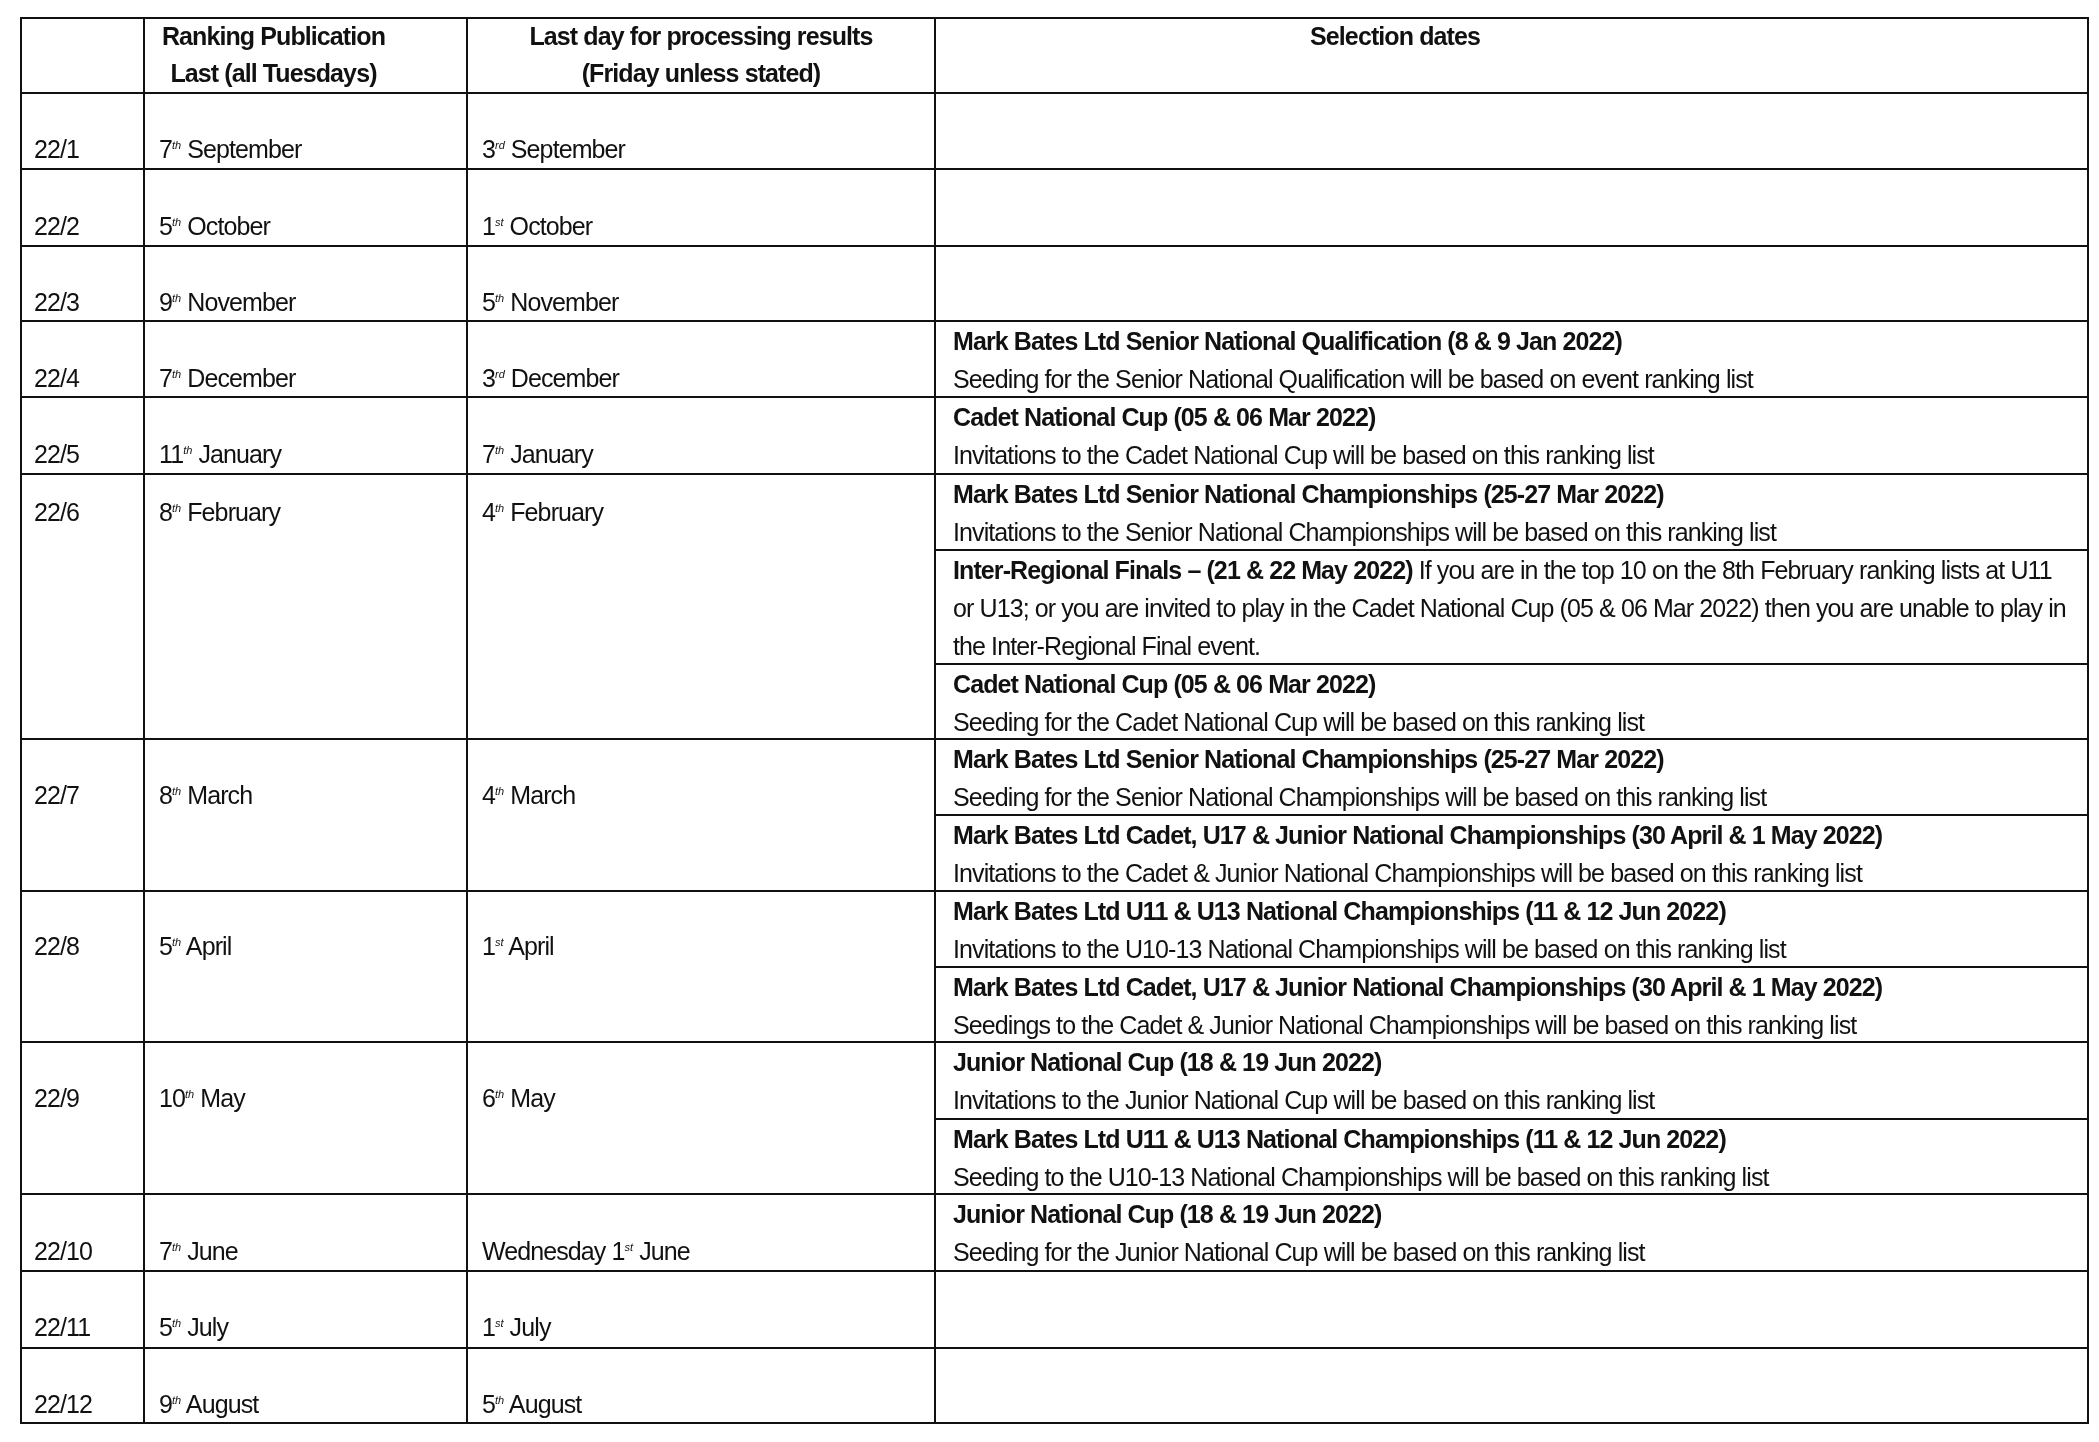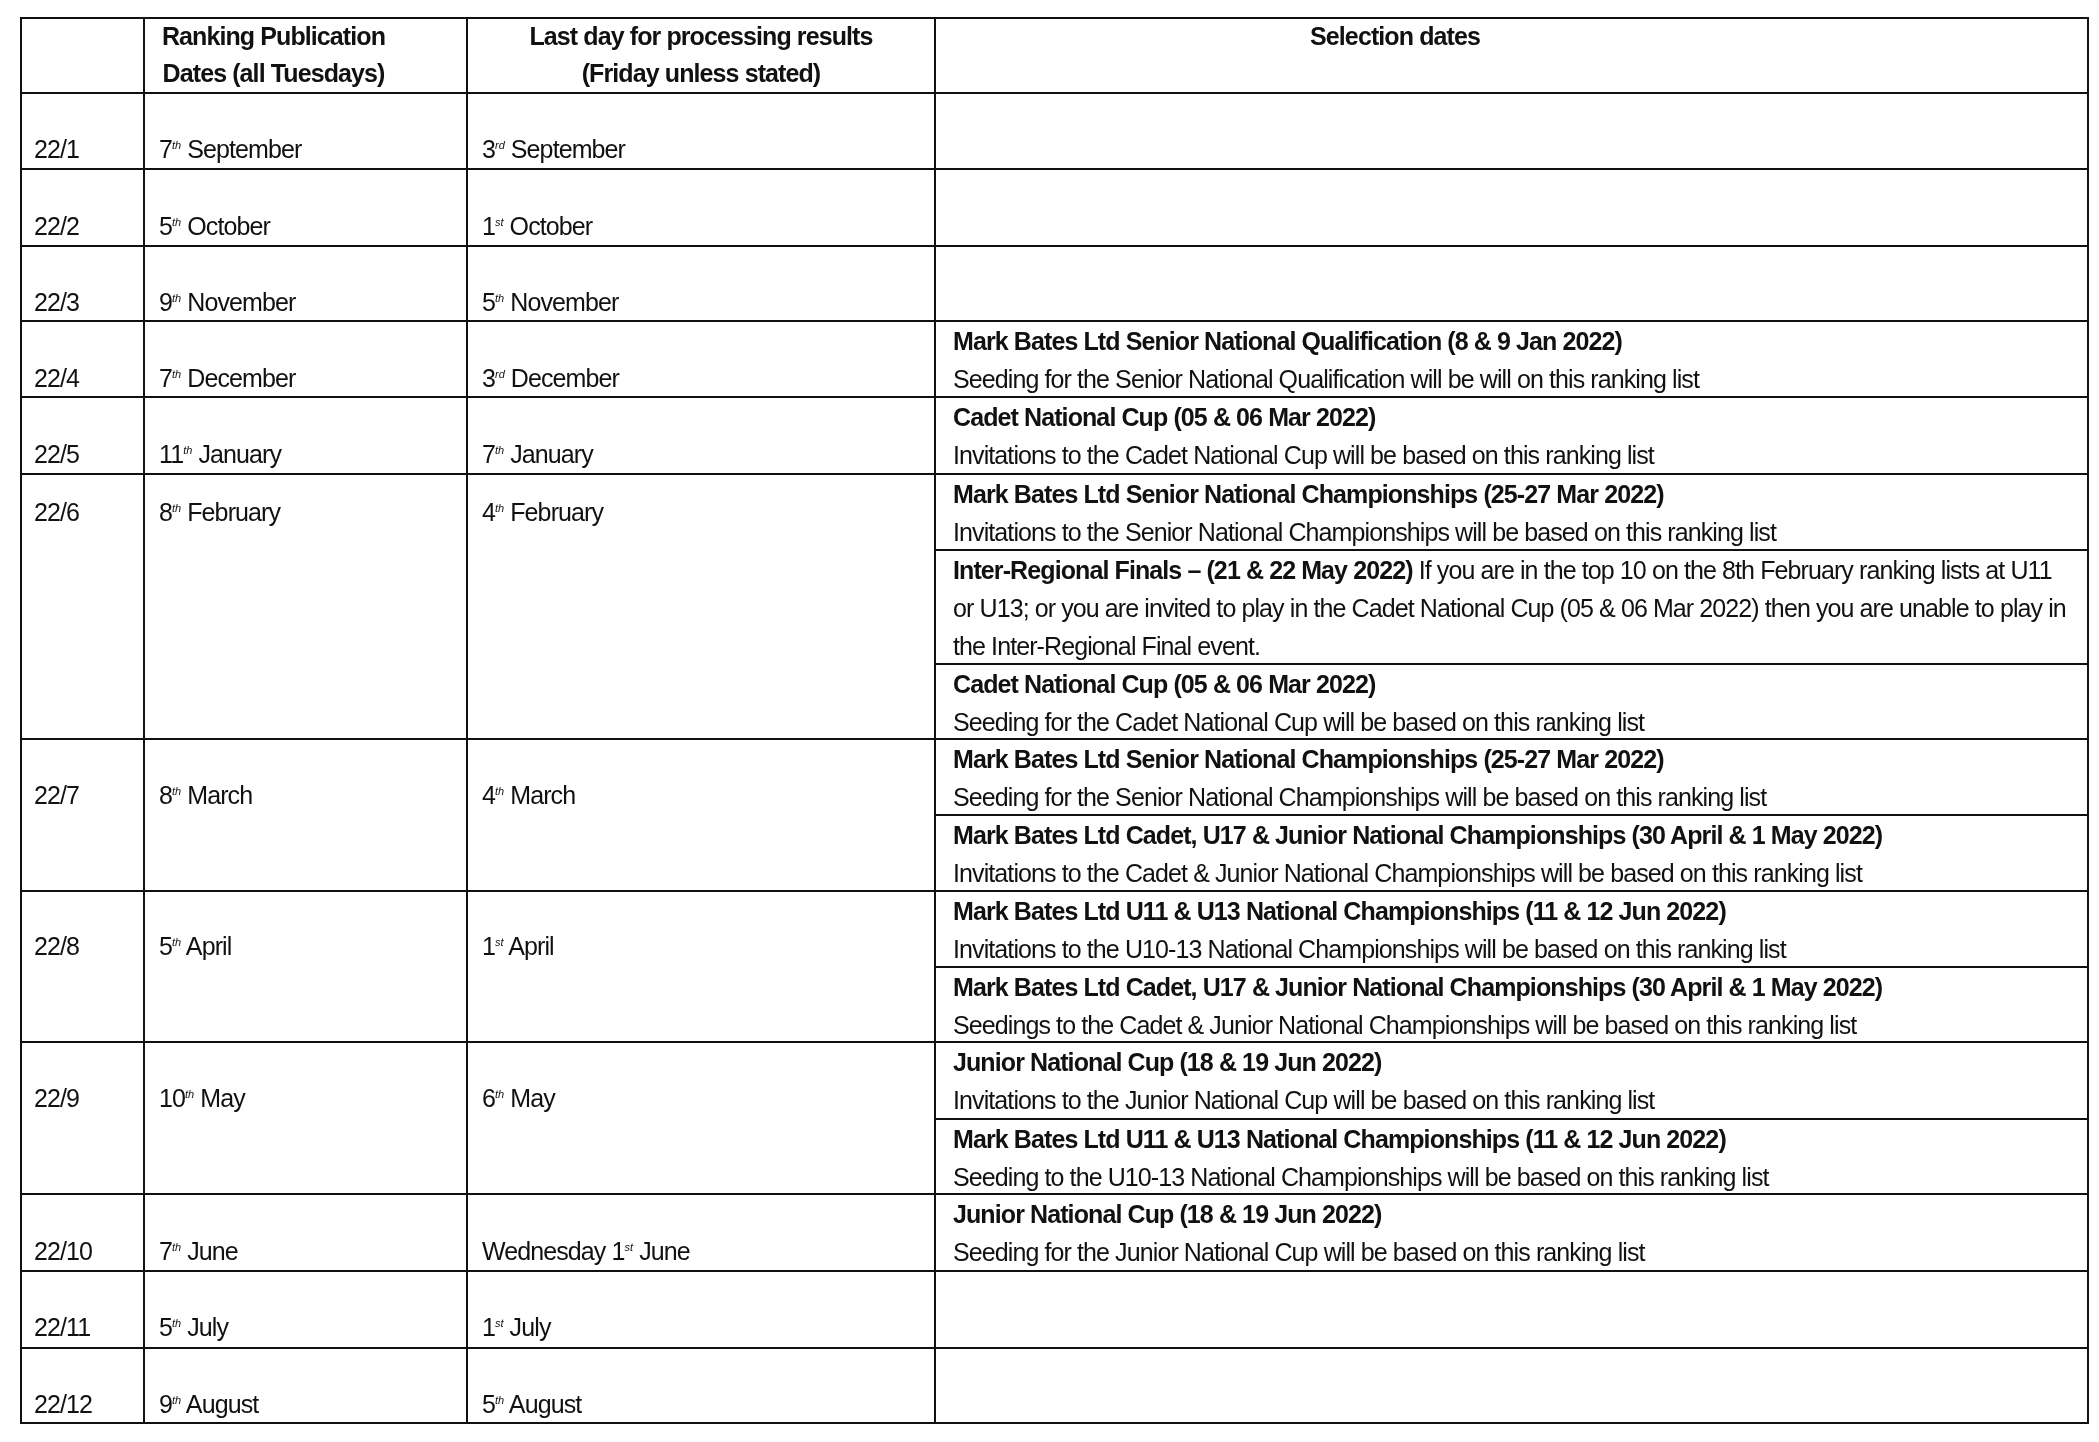--- a/index.html
+++ b/index.html
@@ -39,21 +39,21 @@
 <div class="hline" style="left:935px;width:1154px;top:814px"></div>
 <div class="hline" style="left:935px;width:1154px;top:966px"></div>
 <div class="hline" style="left:935px;width:1154px;top:1118px"></div>
 
 <div class="vline" style="left:143px;top:17px;height:1407px"></div>
 <div class="vline" style="left:466px;top:17px;height:1407px"></div>
 <div class="vline" style="left:934px;top:17px;height:1407px"></div>
 
 <div class="cell hdr" style="left:145px;top:18px;width:257px">
   <div>Ranking Publication</div>
-  <div>Dates (all Tuesdays)</div>
+  <div>Last (all Tuesdays)</div>
 </div>
 <div class="cell hdr" style="left:468px;top:18px;width:466px">
   <div>Last day for processing results</div>
   <div>(Friday unless stated)</div>
 </div>
 <div class="cell hdr" style="left:936px;top:18px;width:918px">
   <div>Selection dates</div>
 </div>
 
 <div id="rows-container">
@@ -89,21 +89,21 @@
     <div class="cell" style="left: 482px; top: 1232px;">Wednesday 1<sup>st</sup> June</div>
     <div class="cell" style="left: 34px; top: 1308px;">22/11</div>
     <div class="cell" style="left: 159px; top: 1308px;">5<sup>th</sup> July</div>
     <div class="cell" style="left: 482px; top: 1308px;">1<sup>st</sup> July</div>
     <div class="cell" style="left: 34px; top: 1385px;">22/12</div>
     <div class="cell" style="left: 159px; top: 1385px;">9<sup>th</sup> August</div>
     <div class="cell" style="left: 482px; top: 1385px;">5<sup>th</sup> August</div>
   </div>
 
 <div id="sel-container">
-    <div class="sel" style="top: 322px;"><span class="bold">Mark Bates Ltd Senior National Qualification (8 &amp; 9 Jan 2022)</span><div>Seeding for the Senior National Qualification will be will on this ranking list</div></div>
+    <div class="sel" style="top: 322px;"><span class="bold">Mark Bates Ltd Senior National Qualification (8 &amp; 9 Jan 2022)</span><div>Seeding for the Senior National Qualification will be based on event ranking list</div></div>
     <div class="sel" style="top: 398px;"><span class="bold">Cadet National Cup (05 &amp; 06 Mar 2022)</span><div>Invitations to the Cadet National Cup will be based on this ranking list</div></div>
     <div class="sel" style="top: 475px;"><span class="bold">Mark Bates Ltd Senior National Championships (25-27 Mar 2022)</span><div>Invitations to the Senior National Championships will be based on this ranking list</div></div>
     <div class="sel wrap" style="top: 551px;"><span class="bold">Inter-Regional Finals – (21 &amp; 22 May 2022)</span><span> If you are in the top 10 on the 8th February ranking lists at U11 or U13; or you are invited to play in the Cadet National Cup (05 &amp; 06 Mar 2022) then you are unable to play in the Inter-Regional Final event.</span></div>
     <div class="sel" style="top: 665px;"><span class="bold">Cadet National Cup (05 &amp; 06 Mar 2022)</span><div>Seeding for the Cadet National Cup will be based on this ranking list</div></div>
     <div class="sel" style="top: 740px;"><span class="bold">Mark Bates Ltd Senior National Championships (25-27 Mar 2022)</span><div>Seeding for the Senior National Championships will be based on this ranking list</div></div>
     <div class="sel" style="top: 816px;"><span class="bold">Mark Bates Ltd Cadet, U17 &amp; Junior National Championships (30 April &amp; 1 May 2022)</span><div>Invitations to the Cadet &amp; Junior National Championships will be based on this ranking list</div></div>
     <div class="sel" style="top: 892px;"><span class="bold">Mark Bates Ltd U11 &amp; U13 National Championships (11 &amp; 12 Jun 2022)</span><div>Invitations to the U10-13 National Championships will be based on this ranking list</div></div>
     <div class="sel" style="top: 968px;"><span class="bold">Mark Bates Ltd Cadet, U17 &amp; Junior National Championships (30 April &amp; 1 May 2022)</span><div>Seedings to the Cadet &amp; Junior National Championships will be based on this ranking list</div></div>
     <div class="sel" style="top: 1043px;"><span class="bold">Junior National Cup (18 &amp; 19 Jun 2022)</span><div>Invitations to the Junior National Cup will be based on this ranking list</div></div>
     <div class="sel" style="top: 1120px;"><span class="bold">Mark Bates Ltd U11 &amp; U13 National Championships (11 &amp; 12 Jun 2022)</span><div>Seeding to the U10-13 National Championships will be based on this ranking list</div></div>

